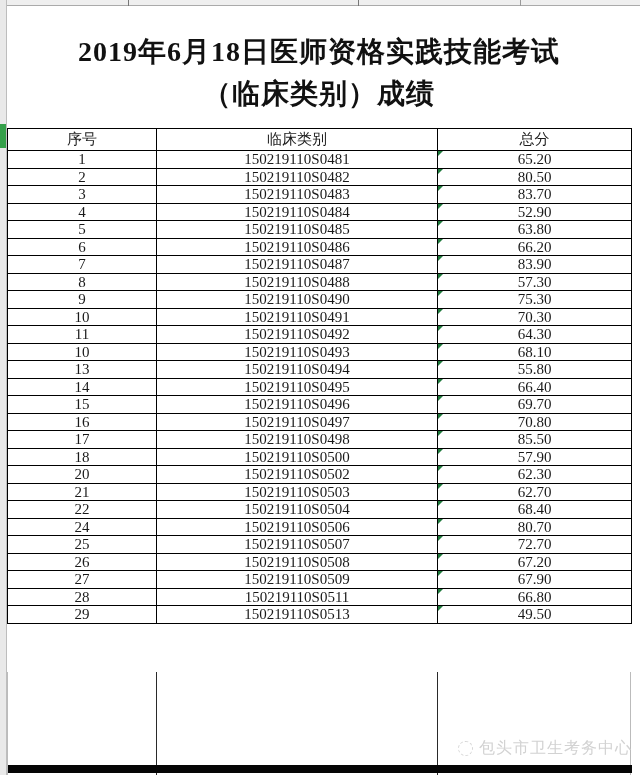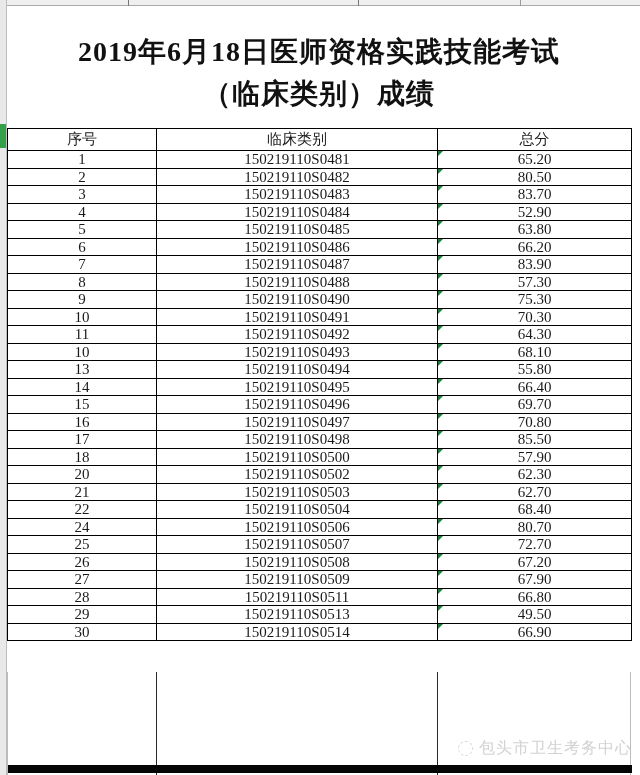--- a/index.html
+++ b/index.html
@@ -228,25 +228,20 @@
       <tr>
         <td>28</td>
         <td>150219110S0511</td>
         <td class="score-cell"><span class="tri-icon"></span>66.80</td>
       </tr>
       <tr>
         <td>29</td>
         <td>150219110S0513</td>
         <td class="score-cell"><span class="tri-icon"></span>49.50</td>
       </tr>
-      <tr>
-        <td>30</td>
-        <td>150219110S0514</td>
-        <td class="score-cell"><span class="tri-icon"></span>66.90</td>
-      </tr>
     </tbody>
 </table>
 
 <div class="vline outer" style="left:7px;"></div>
 <div class="vline inner" style="left:156px;"></div>
 <div class="vline inner" style="left:437px;"></div>
 <div class="vline outer" style="left:630px;"></div>
 
 <div class="watermark">
   <span class="sun-icon"></span>

